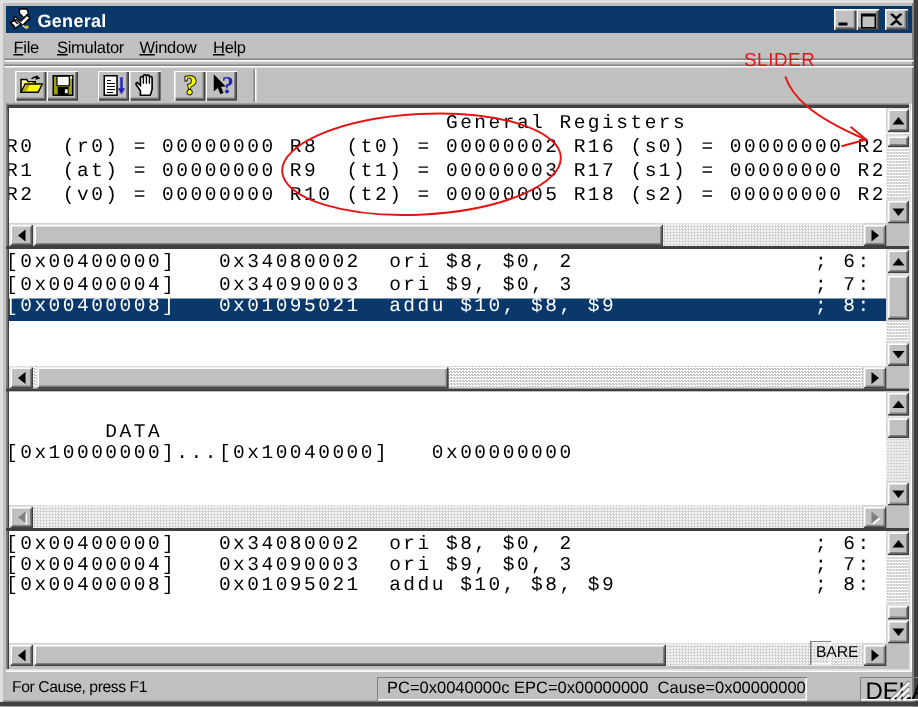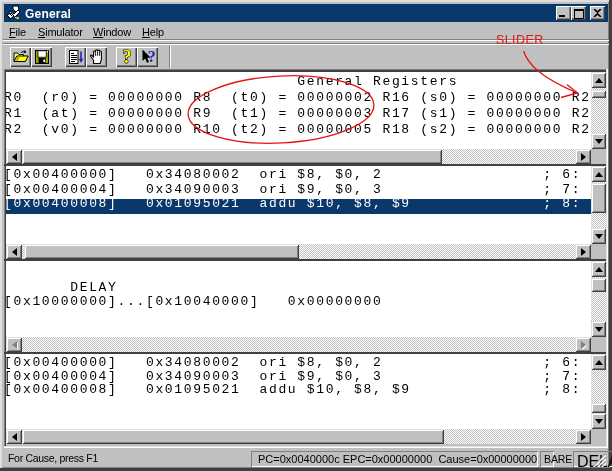--- a/index.html
+++ b/index.html
@@ -183,21 +183,21 @@
     <div class="arL"></div>
   </div>
 <div class="abs thumb3d" style="left:24px;top:244px;width:275px;height:15px"></div>
 <div class="abs btn3d ctr" style="left:575px;top:244px;width:16px;height:15px">
     <div class="arR"></div>
   </div>
 <div class="abs" style="left:591px;top:244px;width:15px;height:15px;background:#c0c0c0"></div>
 <div class="abs" style="left:4px;top:259px;width:602px;height:2px;background:#404040"></div>
 
 <div class="abs white" style="left:6px;top:261px;width:585px;height:76px;overflow:hidden">
-  <pre class="mono" style="position:absolute;left:-2px;top:20px;line-height:14px">       DELAY
+  <pre class="mono" style="position:absolute;left:-2px;top:20px;line-height:14px">       DATA
 [0x10000000]...[0x10040000]   0x00000000</pre>
 </div>
 
 <div class="abs hatch" style="left:591px;top:261px;width:15px;height:76px"></div>
 <div class="abs btn3d ctr" style="left:591px;top:261px;width:15px;height:16px">
     <div class="arU"></div>
   </div>
 <div class="abs thumb3d" style="left:591px;top:278px;width:15px;height:14px"></div>
 <div class="abs btn3d ctr" style="left:591px;top:321px;width:15px;height:16px">
     <div class="arD"></div>
@@ -242,21 +242,21 @@
 <div class="abs btn3d ctr" style="left:575px;top:429px;width:16px;height:15px">
     <div class="arR"></div>
   </div>
 <div class="abs" style="left:591px;top:429px;width:15px;height:15px;background:#c0c0c0"></div>
 
 <div class="abs" style="left:4px;top:447px;width:604px;height:1px;background:#fff"></div>
 <div class="abs" style="left:8px;top:452px;font-size:10.5px;letter-spacing:-0.3px">For Cause, press F1</div>
 <div class="abs sunk" style="left:203px;top:451px;width:287px;height:16px">
   <div class="abs" style="left:7px;top:2px;font-size:11px;letter-spacing:0;white-space:nowrap">PC=0x0040000c EPC=0x00000000&nbsp;&nbsp;Cause=0x00000000</div>
   </div>
-<div class="abs sunk" style="left:492px;top:451px;width:14px;height:16px">
+<div class="abs sunk" style="left:492px;top:427px;width:14px;height:16px">
   <div class="abs" style="left:4px;top:2px;font-size:10.5px;letter-spacing:-0.1px">BARE</div>
   </div>
 <div class="abs sunk" style="left:525px;top:451px;width:60px;height:16px">
   <div class="abs" style="left:4px;top:2px;font-size:16px;letter-spacing:-0.1px">DELAY BR</div>
   </div>
 
 <div class="abs" style="left:589px;top:451px;width:18px;height:16px">
 <svg width="18" height="16" viewBox="0 0 18 16">
   <path d="M17,3 L4,16 M17,7 L8,16 M17,11 L12,16" stroke="#808080" stroke-width="1.3"></path>
   <path d="M17,4 L5,16 M17,8 L9,16 M17,12 L13,16" stroke="#fff" stroke-width="1.3"></path>

